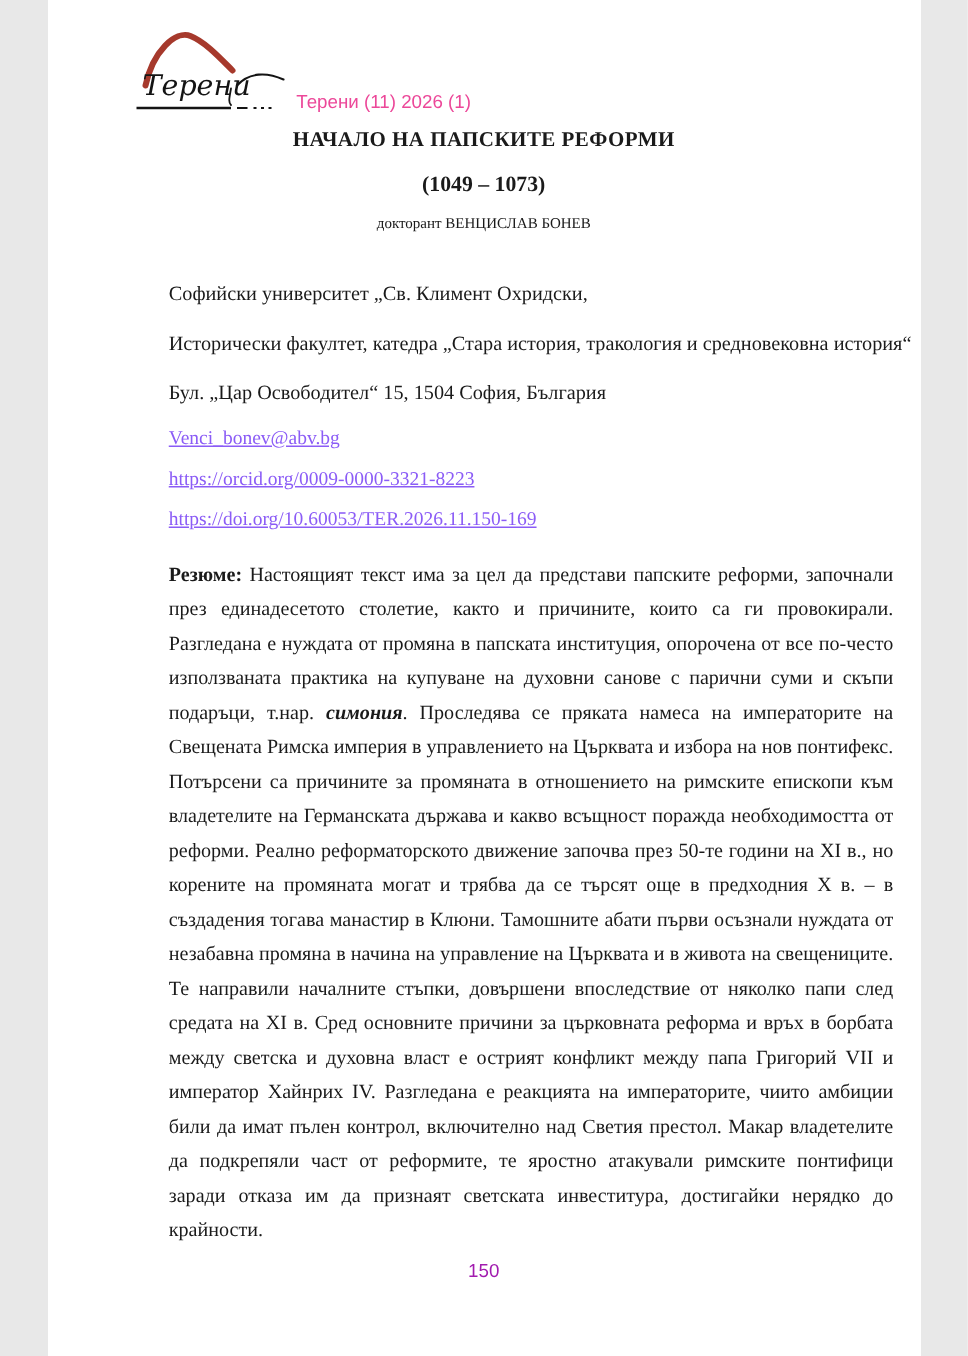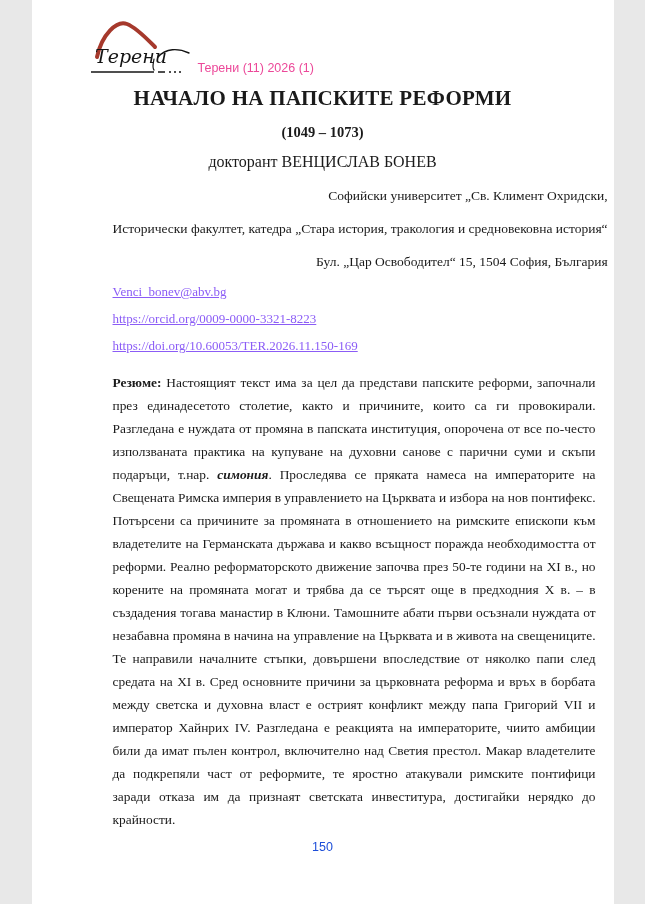--- a/index.html
+++ b/index.html
@@ -17,27 +17,27 @@
   
   .logo-wrap { position: absolute; left: 56px; top: 12px; width: 126px; height: 68px; }
   .journal-issue {
     position: absolute; left: 166px; top: 61px;
     font-family: "Liberation Sans", sans-serif;
     font-size: 12.5px; color: #ec4899; white-space: nowrap;
   }
 
   
   .title-block { position: absolute; left: 0; top: 86px; width: 100%; text-align: center; }
-  .title-block .title { font-size: 21px; font-weight: bold; letter-spacing: 0.3px; margin: 0 0 13px 0; }
+  .title-block .title { font-size: 14px; font-weight: bold; letter-spacing: 0.3px; margin: 0 0 13px 0; }
   .title-block .years { font-size: 14.5px; font-weight: bold; margin: 0 0 12px 0; }
-  .title-block .author { font-size: 16px; margin: 0; }
+  .title-block .author { font-size: 10px; margin: 0; }
 
   
   .affiliation { position: absolute; left: 81px; top: 188px; font-size: 13.5px; }
-  .affiliation p { margin: 0 0 18px 0; line-height: 15px; white-space: nowrap; text-align: right; }
+  .affiliation p { margin: 0 0 18px 0; line-height: 15px; white-space: nowrap; }
 
   
   .contacts { position: absolute; left: 81px; top: 284px; font-size: 13px; }
   .contacts a {
     display: block; margin: 0 0 12px 0; line-height: 15px;
     color: #8b5cf6; text-decoration: underline;
   }
 
   
   .abstract-block {
@@ -46,21 +46,21 @@
   }
   .abstract-text { text-align: justify; margin: 0; }
   .abstract-label, .keywords-label { font-weight: bold; margin-top: 46px; }
   .italic-term { font-style: italic; font-weight: bold; }
   .keywords-line { margin: 0; text-align: left; }
 
   
   .page-number {
     position: absolute; left: 0; top: 840px; width: 100%;
     text-align: center; font-family: "Liberation Sans", sans-serif;
-    font-size: 12.5px; color: #1d4ed8;
+    font-size: 12.5px; color: #a21caf;
   }
 </style>
 </head>
 <body>
 
 <div class="page">
 
   <div class="logo-wrap">
     <svg width="126" height="68" viewBox="0 0 126 68" xmlns="http://www.w3.org/2000/svg">
 

